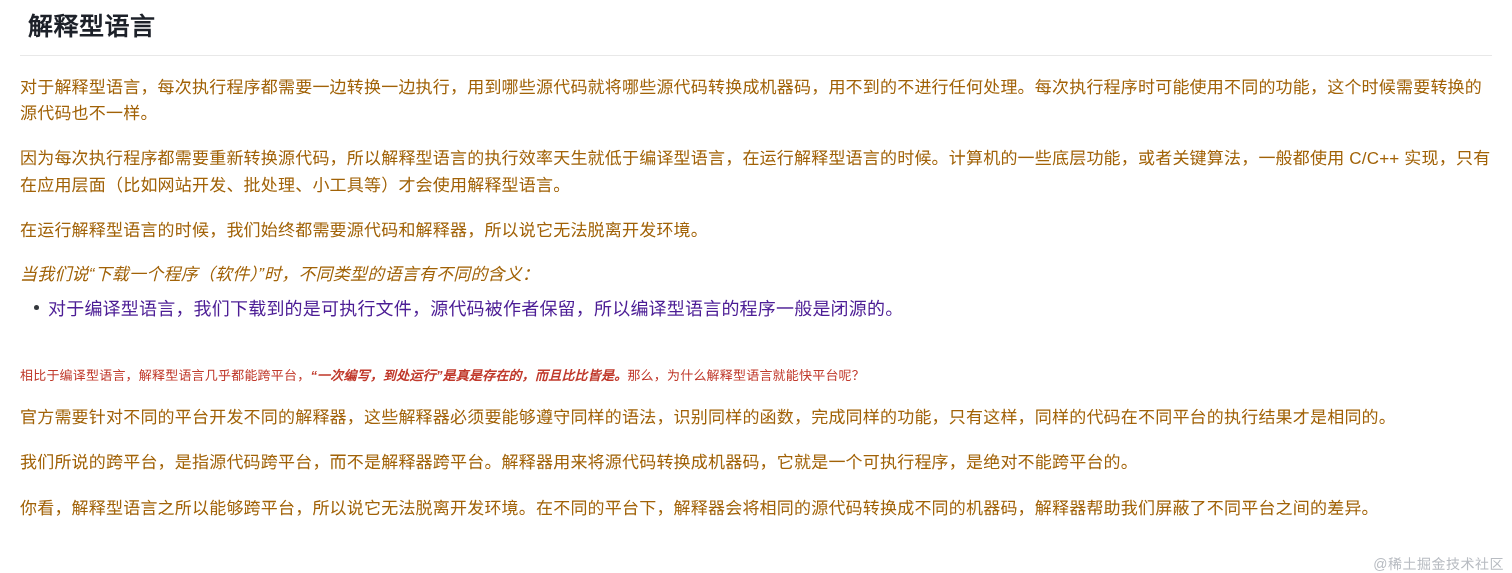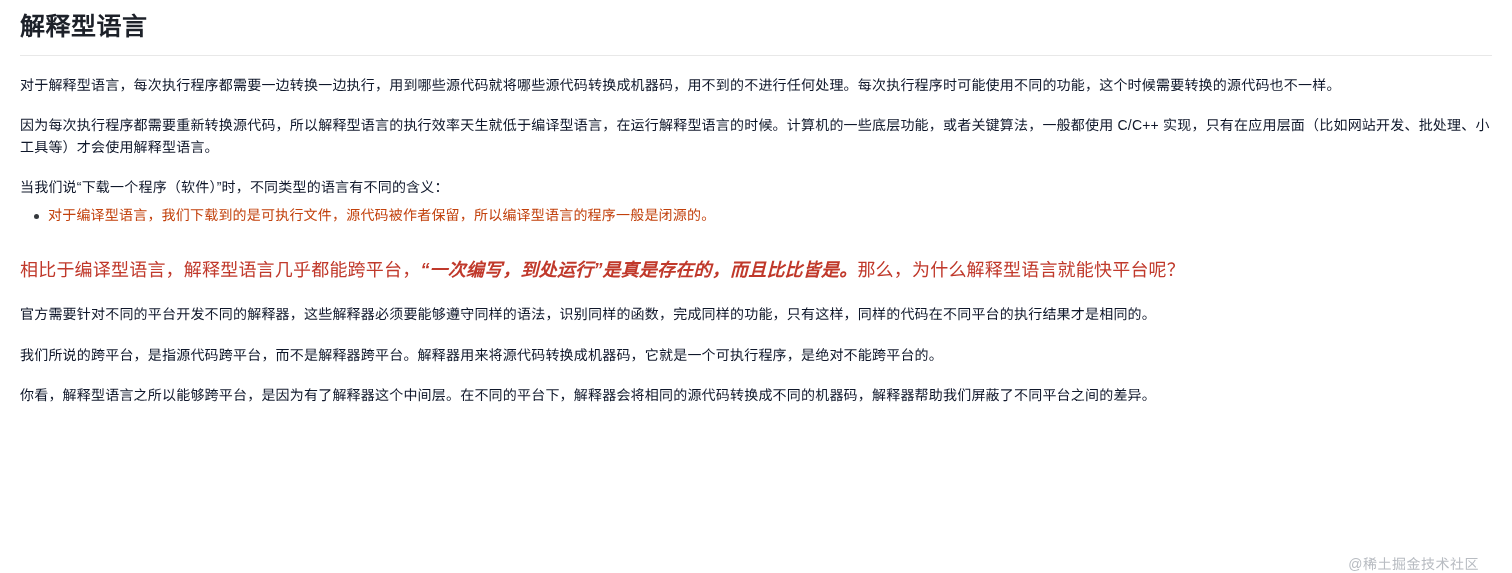--- a/index.html
+++ b/index.html
@@ -21,109 +21,111 @@
     width: 1512px;
     height: 573px;
     box-sizing: border-box;
     padding: 0 20px;
   }
   .article-title {
     font-size: 25px;
     font-weight: bold;
     color: #1d2129;
     letter-spacing: 0.5px;
-    margin: 10px 0 0 0;
+    margin: 10px 0 0 8px;
     line-height: 1.3;
   }
   .title-rule {
     border: 0;
     border-top: 1px solid #e8e8e8;
     margin: 12px 0 0 0;
   }
   p.para {
-    font-size: 14px;
+    font-size: 17px;
     line-height: 1.55;
     margin: 19px 0 0 0;
-    color: #0f172a;
+    color: #a16207;
     letter-spacing: 0.2px;
   }
   p.para.lead-tight {
     margin-top: 18px;
+    font-style: italic;
   }
   ul.bullets {
     margin: 6px 0 0 0;
     padding-left: 28px;
     list-style: none;
   }
   ul.bullets li {
-    font-size: 14px;
+    font-size: 18px;
     line-height: 1.62;
-    color: #c2410c;
+    color: #4c1d95;
     position: relative;
     letter-spacing: 0.2px;
   }
   ul.bullets li::before {
     content: "";
     position: absolute;
     left: -14px;
     top: 10px;
     width: 5px;
     height: 5px;
     border-radius: 50%;
     background: #34383d;
   }
   p.highlight {
     color: #c0392b;
-    font-size: 18px;
+    font-size: 13px;
     line-height: 1.55;
-    margin: 30px 0 0 0;
+    margin: 42px 0 0 0;
     letter-spacing: 0.2px;
   }
   p.highlight .em {
     font-style: italic;
     font-weight: bold;
   }
   .watermark {
     position: absolute;
-    right: 33px;
+    right: 8px;
     bottom: 10px;
     font-size: 14px;
     color: #b8bcc2;
     letter-spacing: 0.5px;
     user-select: none;
   }
 </style>
 </head>
 <body>
 
 <div class="page">
 
   <h1 class="article-title">解释型语言</h1>
 
   <hr class="title-rule">
 
   <p class="para">对于解释型语言，每次执行程序都需要一边转换一边执行，用到哪些源代码就将哪些源代码转换成机器码，用不到的不进行任何处理。每次执行程序时可能使用不同的功能，这个时候需要转换的源代码也不一样。</p>
 
   <p class="para">因为每次执行程序都需要重新转换源代码，所以解释型语言的执行效率天生就低于编译型语言，在运行解释型语言的时候。计算机的一些底层功能，或者关键算法，一般都使用 C/C++ 实现，只有在应用层面（比如网站开发、批处理、小工具等）才会使用解释型语言。</p>
 
+  <p class="para">在运行解释型语言的时候，我们始终都需要源代码和解释器，所以说它无法脱离开发环境。</p>
 
   <p class="para lead-tight">当我们说“下载一个程序（软件）”时，不同类型的语言有不同的含义：</p>
 
   <ul class="bullets">
     <li>
       <span>对于编译型语言，我们下载到的是可执行文件，源代码被作者保留，所以编译型语言的程序一般是闭源的。</span>
     </li>
   </ul>
 
   <p class="highlight" style="color: rgb(192, 57, 43);">
     <span>相比于编译型语言，解释型语言几乎都能跨平台，</span><span class="em">“一次编写，到处运行”是真是存在的，而且比比皆是。</span><span>那么，为什么解释型语言就能快平台呢？</span>
   </p>
 
 
   <p class="para">官方需要针对不同的平台开发不同的解释器，这些解释器必须要能够遵守同样的语法，识别同样的函数，完成同样的功能，只有这样，同样的代码在不同平台的执行结果才是相同的。</p>
 
   <p class="para">我们所说的跨平台，是指源代码跨平台，而不是解释器跨平台。解释器用来将源代码转换成机器码，它就是一个可执行程序，是绝对不能跨平台的。</p>
 
-  <p class="para">你看，解释型语言之所以能够跨平台，是因为有了解释器这个中间层。在不同的平台下，解释器会将相同的源代码转换成不同的机器码，解释器帮助我们屏蔽了不同平台之间的差异。</p>
+  <p class="para">你看，解释型语言之所以能够跨平台，所以说它无法脱离开发环境。在不同的平台下，解释器会将相同的源代码转换成不同的机器码，解释器帮助我们屏蔽了不同平台之间的差异。</p>
 
   <div class="watermark">@稀土掘金技术社区</div>
 
 </div>
 
 </body></html>

